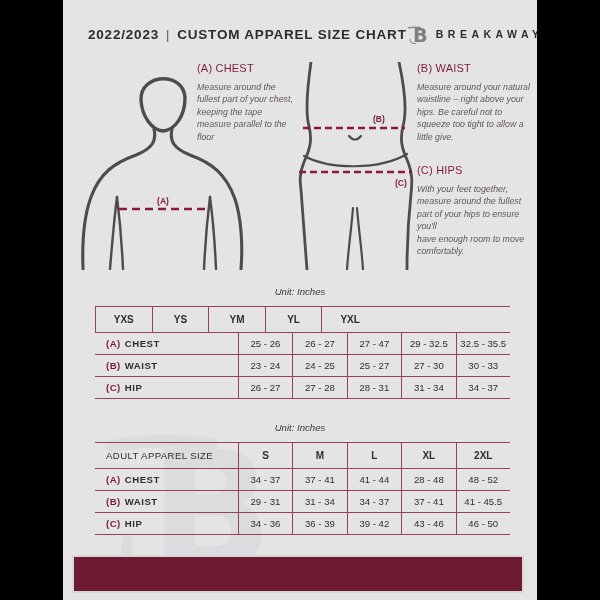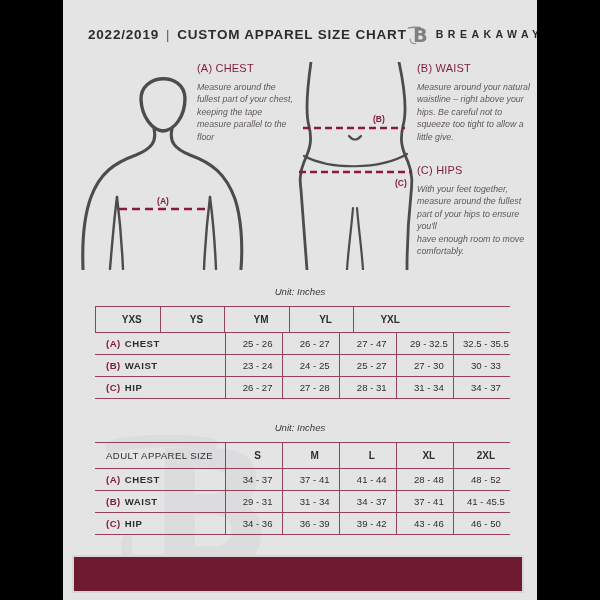--- a/index.html
+++ b/index.html
@@ -24,21 +24,21 @@
   .guide-h{font-weight:normal;font-size:11px;color:#7d1b38;letter-spacing:.2px;margin:0 0 7px 0;}
   .guide-p{font-style:italic;font-size:8.8px;line-height:1.42;color:#5d575b;margin:0;white-space:pre-line;}
 
   
   .section-title{position:absolute;left:20px;width:434px;text-align:center;font-weight:bold;
                  font-size:10.8px;letter-spacing:.3px;color:#2f2d2e;}
   .section-unit{position:absolute;left:20px;width:434px;text-align:center;font-style:italic;
                 font-size:9.6px;color:#3a383a;}
   .sizes-table{position:absolute;left:32px;width:415px;border-bottom:1.2px solid #96415a;}
   .t-row{display:flex;border-top:1.2px solid #96415a;align-items:stretch;}
-  .t-cell{display:flex;align-items:center;font-size:9.6px;color:#2f2d2e;padding-left:8px;}
+  .t-cell{display:flex;align-items:center;font-size:9.6px;color:#2f2d2e;}
   .t-first{width:137px;padding-left:11px;letter-spacing:.4px;}
   .t-size{width:55.6px;justify-content:center;border-left:1.2px solid #96415a;}
   .t-head .t-cell{height:25px;}
   .t-head .t-size{font-weight:bold;font-size:10px;}
   .t-row:not(.t-head) .t-cell{height:21px;}
   .t-row:not(.t-head) .t-first{font-weight:bold;letter-spacing:.5px;}
   .marker{color:#7d1b38;font-weight:bold;margin-right:4px;}
 
   
   .footer-bar{position:absolute;left:9px;top:555px;width:452px;height:38px;background:#6e1b32;
@@ -54,21 +54,21 @@
 
     <svg class="watermark" viewBox="0 0 24 26" preserveAspectRatio="xMidYMid meet">
       <path d="M1.5 6.3 C5.5 5.4, 10.5 5.4, 14.5 6" fill="none" stroke="#d7d6d8" stroke-width="1.6" stroke-linecap="round"></path>
       <path d="M9.5 23.5 C5.5 23.8, 3 21.5, 3.6 18.5" fill="none" stroke="#d7d6d8" stroke-width="1.4" stroke-linecap="round"></path>
       <text x="6.5" y="22" font-family="DejaVu Sans, sans-serif" font-size="21" font-weight="bold" fill="#d7d6d8">B</text>
     </svg>
 
     <div class="layer">
 
       <div class="hdr">
-        <span class="hdr-title">2022/2019</span>
+        <span class="hdr-title">2022/2023</span>
         <span class="hdr-title hdr-sep">|</span>
         <span class="hdr-title">CUSTOM APPAREL SIZE CHART</span>
         <span class="hdr-right">
           <svg width="22" height="24" viewBox="0 0 24 26">
             <path d="M1.5 6.3 C5.5 5.4, 10.5 5.4, 14.5 6" fill="none" stroke="#8c8b8d" stroke-width="1.6" stroke-linecap="round"></path>
             <path d="M9.5 23.5 C5.5 23.8, 3 21.5, 3.6 18.5" fill="none" stroke="#9a999b" stroke-width="1.4" stroke-linecap="round"></path>
             <text x="6.5" y="22" font-family="DejaVu Sans, sans-serif" font-size="21" font-weight="bold" fill="#7f7e80">B</text>
           </svg>
           <span class="brand">BREAKAWAY</span>
         </span>

